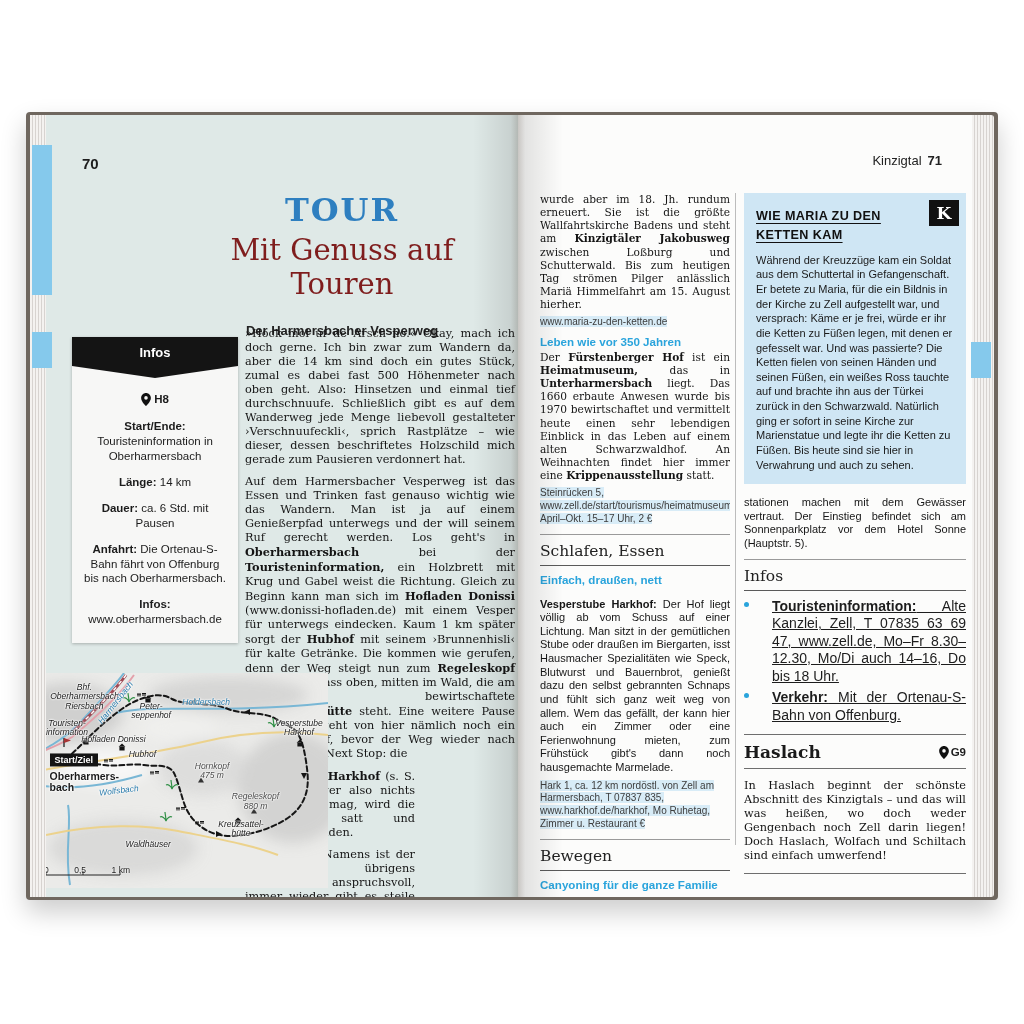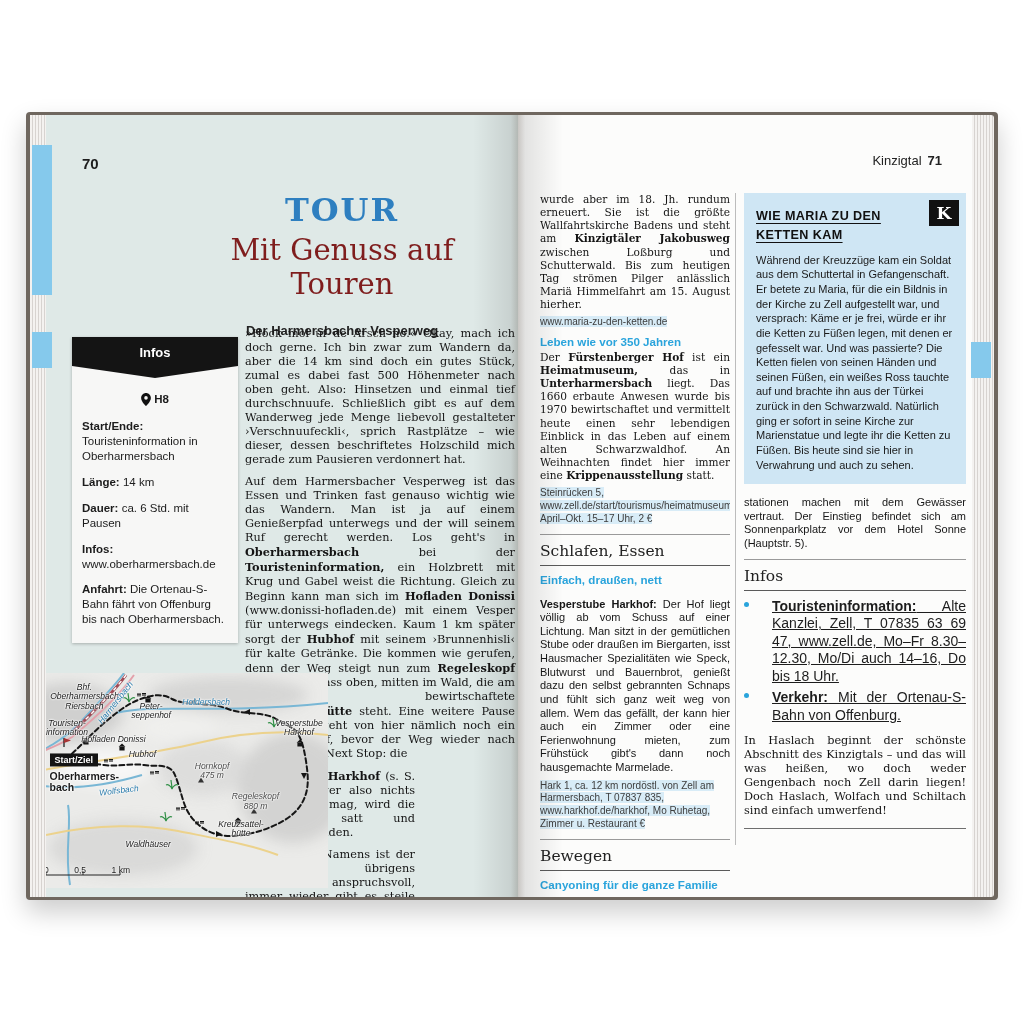--- a/index.html
+++ b/index.html
@@ -26,21 +26,21 @@
   .pageno-left{position:absolute;left:28px;top:40px;font-weight:bold;font-size:15px;margin-left:8px;}
   .titleblock{position:absolute;left:140px;top:76px;width:312px;text-align:center;}
   .kicker{font-family:"DejaVu Serif",serif;font-weight:bold;font-size:32px;letter-spacing:2px;color:#2e7fc0;}
   .maintitle{font-family:"DejaVu Serif",serif;font-size:29px;color:#7f1d1d;margin-top:4px;}
   .subtitle{font-size:13px;font-weight:bold;margin-top:22px;color:#222;}
   .infobox{position:absolute;left:26px;top:222px;width:166px;box-shadow:0 1px 3px rgba(0,0,0,.25);}
   .ib-head{background:#141414;color:#fff;text-align:center;font-weight:bold;font-size:13px;
         padding:8px 0 6px;position:relative;}
   .ib-head::after{content:"";position:absolute;left:0;top:100%;width:0;height:0;
         border-left:83px solid transparent;border-right:83px solid transparent;border-top:12px solid #141414;}
-  .ib-body{background:#f7f7f6;padding:26px 10px 16px;font-size:11.5px;line-height:1.3;color:#1c1c1c;}
+  .ib-body{background:#f7f7f6;padding:26px 10px 16px;text-align:center;font-size:11.5px;line-height:1.3;color:#1c1c1c;}
   .ib-grid{font-weight:bold;margin-bottom:12px;display:flex;justify-content:center;align-items:center;gap:3px;}
   .ib-row{margin-bottom:11px;}
   .ib-row:last-child{margin-bottom:0;}
   .pin{display:inline-block;vertical-align:-2px;}
   .maintext{position:absolute;left:199px;top:212px;width:270px;font-family:"DejaVu Serif",serif;
         font-size:11.3px;line-height:1.24;text-align:justify;color:#141414;}
   .maintext p{margin:0 0 8px;}
   .narrow{margin-left:100px;width:170px;}
   
   .map{position:absolute;left:-8px;top:558px;width:290px;height:215px;}
@@ -113,23 +113,23 @@
           <span>H8</span>
         </div>
         <div>
 
             <div class="ib-row"><strong>Start/Ende:</strong><span> Touristeninformation in Oberharmersbach</span></div>
 
             <div class="ib-row"><strong>Länge:</strong><span> 14 km</span></div>
 
             <div class="ib-row"><strong>Dauer:</strong><span> ca. 6 Std. mit Pausen</span></div>
 
+            <div class="ib-row"><strong>Anfahrt:</strong><span> Die Ortenau-S-Bahn fährt von Offenburg bis nach Oberharmersbach.</span></div>
+
             <div class="ib-row"><strong>Infos:</strong><span> www.oberharmersbach.de</span></div>
-
-            <div class="ib-row"><strong>Anfahrt:</strong><span> Die Ortenau-S-Bahn fährt von Offenburg bis nach Oberharmersbach.</span></div>
           </div>
       </div>
     </div>
 
     <div class="maintext">
       <p>»Hock mol uf de Arsch no.« Okay, mach ich doch gerne. Ich bin zwar zum Wandern da, aber die 14 km sind doch ein gutes Stück, zumal es dabei fast 500 Höhenmeter nach oben geht. Also: Hinsetzen und einmal tief durchschnuufe. Schließlich gibt es auf dem Wanderweg jede Menge liebevoll gestalteter ›Verschnuufeckli‹, sprich Rastplätze – wie dieser, dessen beschriftetes Holzschild mich gerade zum Pausieren verdonnert hat.</p>
       <p><span>Auf dem Harmersbacher Vesperweg ist das Essen und Trinken fast genauso wichtig wie das Wandern. Man ist ja auf einem Genießerpfad unterwegs und der will seinem Ruf gerecht werden. Los geht's in </span><span class="b">Oberharmersbach</span><span> bei der </span><span class="b">Touristeninformation,</span><span> ein Holzbrett mit Krug und Gabel weist die Richtung. Gleich zu Beginn kann man sich im </span><span class="b">Hofladen Donissi</span><span> (www.donissi-hofladen.de) mit einem Vesper für unterwegs eindecken. Kaum 1 km später sorgt der </span><span class="b">Hubhof</span><span> mit seinem ›Brunnenhisli‹ für kalte Getränke. Die kommen wie gerufen, denn der Weg steigt nun zum </span><span class="b">Regeleskopf</span><span> hin an. Gut, dass oben, mitten im Wald, die am Wochenende bewirtschaftete </span><span class="b">Kreuzsattelhütte</span><span> steht. Eine weitere Pause gefällig? Es geht von hier nämlich noch ein Stück bergauf, bevor der Weg wieder nach unten driftet. Next Stop: die</span></p>
       <p class="narrow"><span class="b">Vesperstube Harkhof</span><span> (s. S. 71). Selbst wer also nichts mitschleppen mag, wird die Wanderung satt und glücklich beenden.</span></p>
       <p class="narrow">Trotz seines Namens ist der Vesperweg übrigens durchaus anspruchsvoll, immer wieder gibt es steile Abschnitte bergauf oder bergab. Lassen Sie sich einfach Zeit, immer wieder zu rasten und die Aussicht zu genießen – dafür ist ein Genießerpfad ja da!</p>
     </div>
@@ -310,20 +310,29 @@
             <span class="dot"></span>
             <span><span class="b">Touristeninformation:</span><span> Alte Kanzlei, Zell, T 07835 63 69 47, www.zell.de, Mo–Fr 8.30–12.30, Mo/Di auch 14–16, Do bis 18 Uhr.</span></span>
           </div>
 
           <div class="bullet-item">
             <span class="dot"></span>
             <span><span class="b">Verkehr:</span><span> Mit der Ortenau-S-Bahn von Offenburg.</span></span>
           </div>
         </div>
       <div class="place-sec">
+        <div class="place-head">
+          <span class="place-title">Haslach</span>
+          <span class="place-grid">
+            <svg class="pin" width="10" height="13" viewBox="0 0 12 16">
+                <path d="M6,0 C2.7,0 0,2.7 0,6 c0,4.5 6,10 6,10 s6,-5.5 6,-10 C12,2.7 9.3,0 6,0 z M6,8.2 A2.2,2.2 0 1 1 6,3.8 A2.2,2.2 0 1 1 6,8.2 z" fill="#111"></path>
+              </svg>
+            <span>G9</span>
+          </span>
+        </div>
         <p class="serifp">In Haslach beginnt der schönste Abschnitt des Kinzigtals – und das will was heißen, wo doch weder Gengenbach noch Zell darin liegen! Doch Haslach, Wolfach und Schiltach sind einfach umwerfend!</p>
         <div class="place-close"></div>
       </div>
     </div>
   </div>
 
   <div class="gutter"></div>
   <div class="tab tab-l1"></div>
   <div class="tab tab-l2"></div>
   <div class="tab tab-r1"></div>

